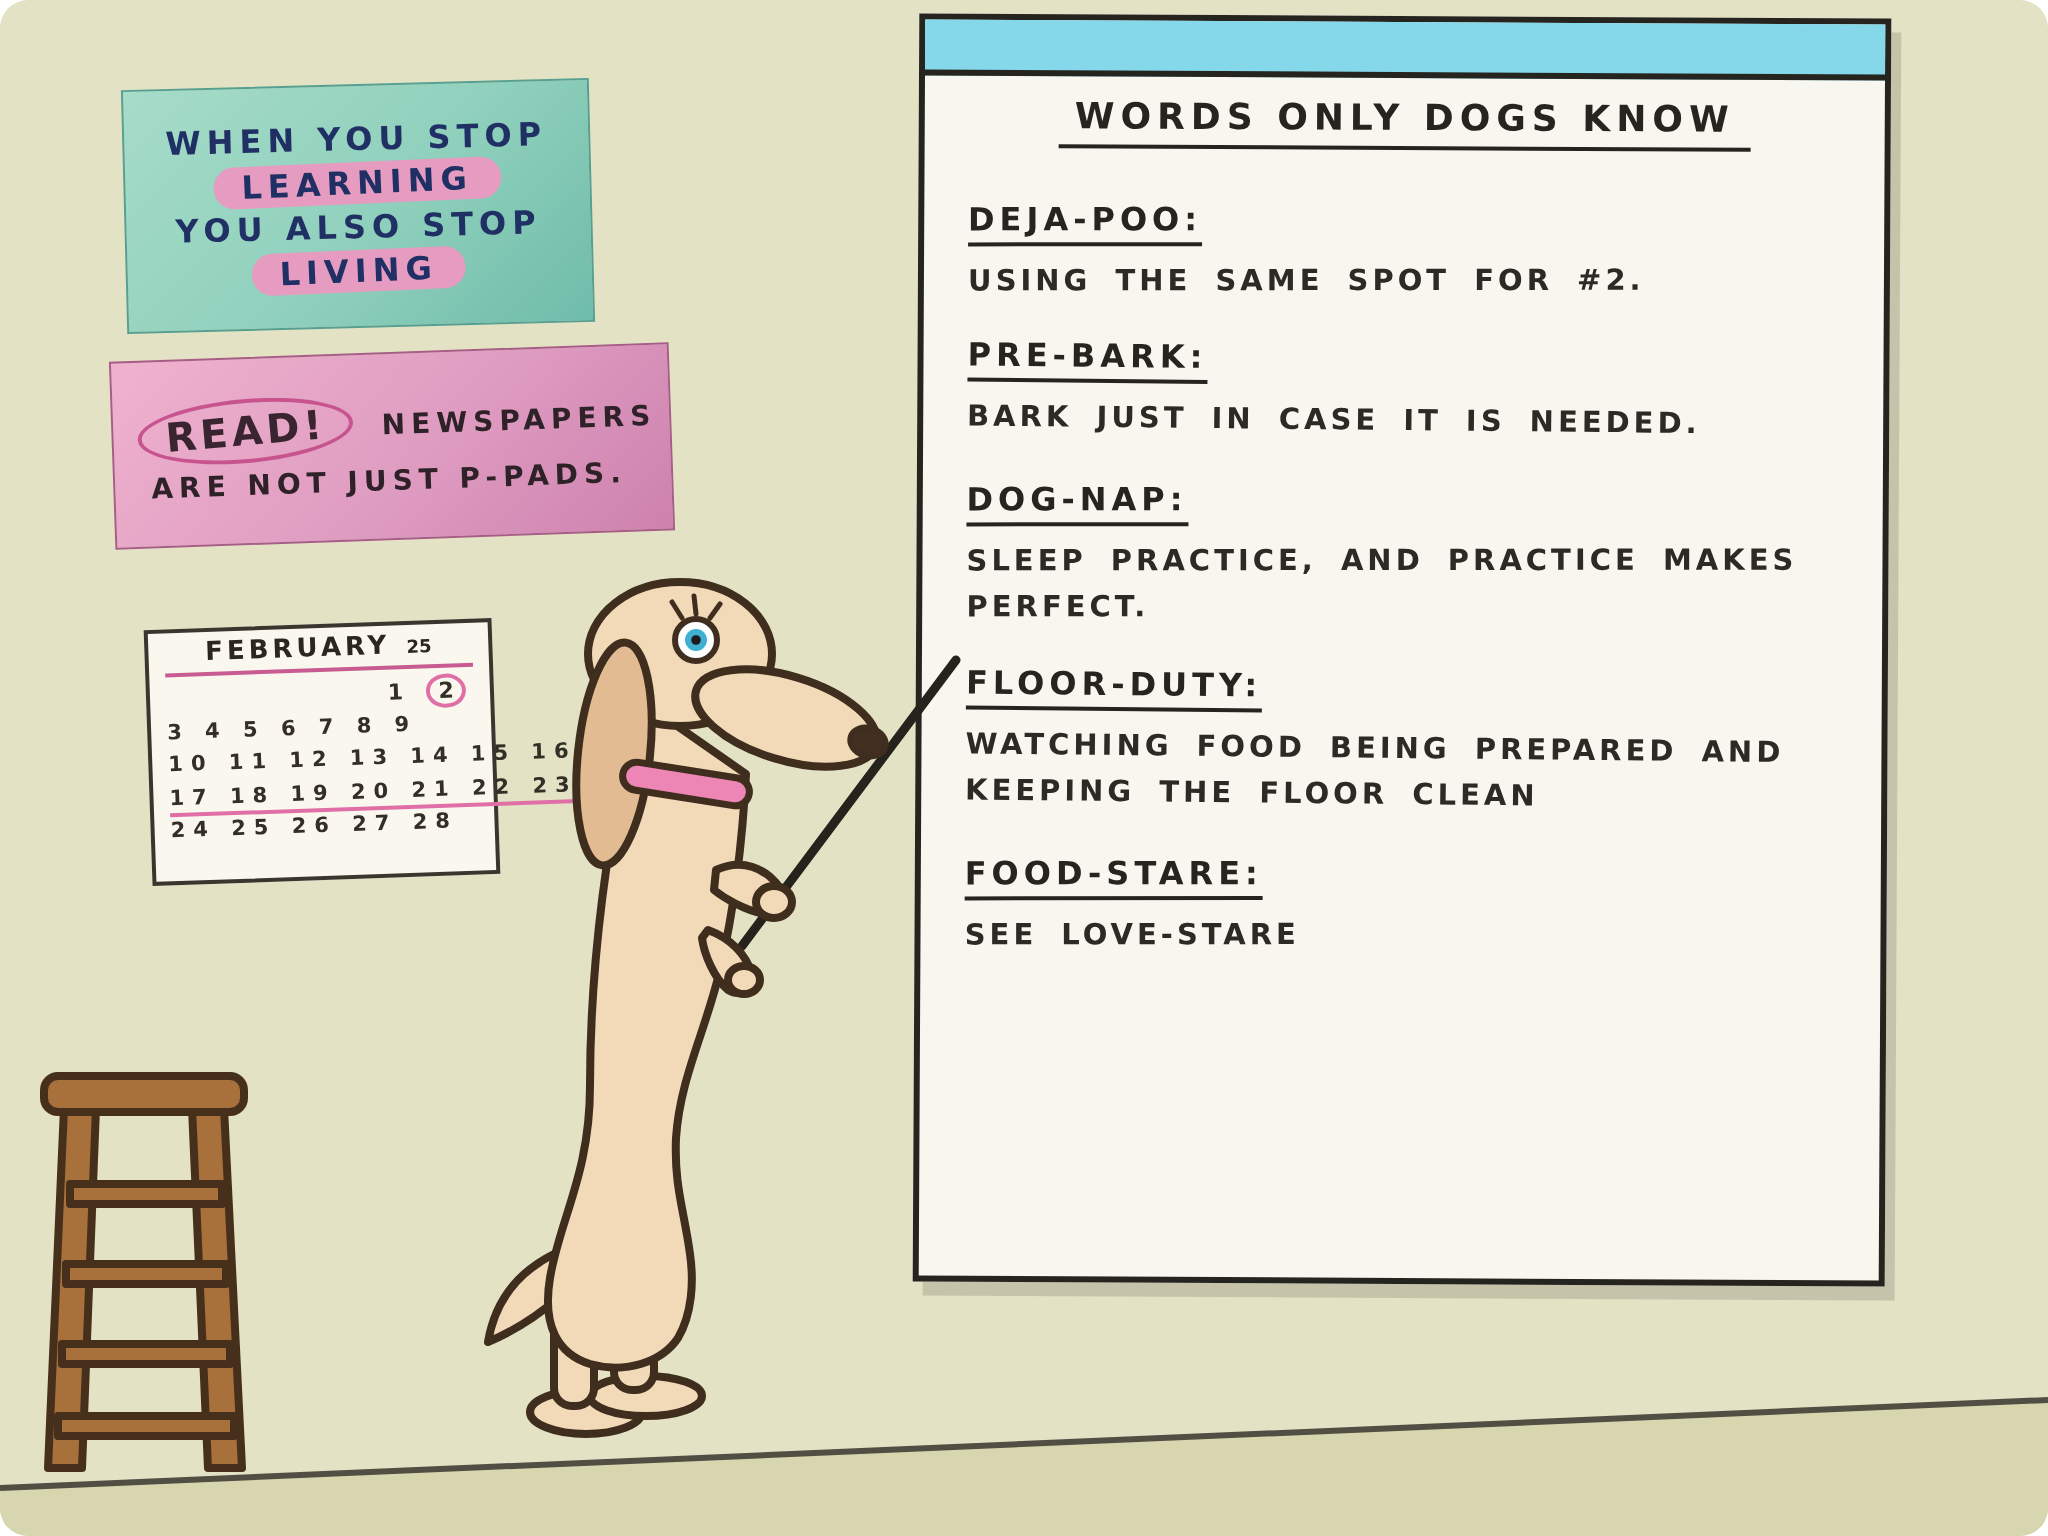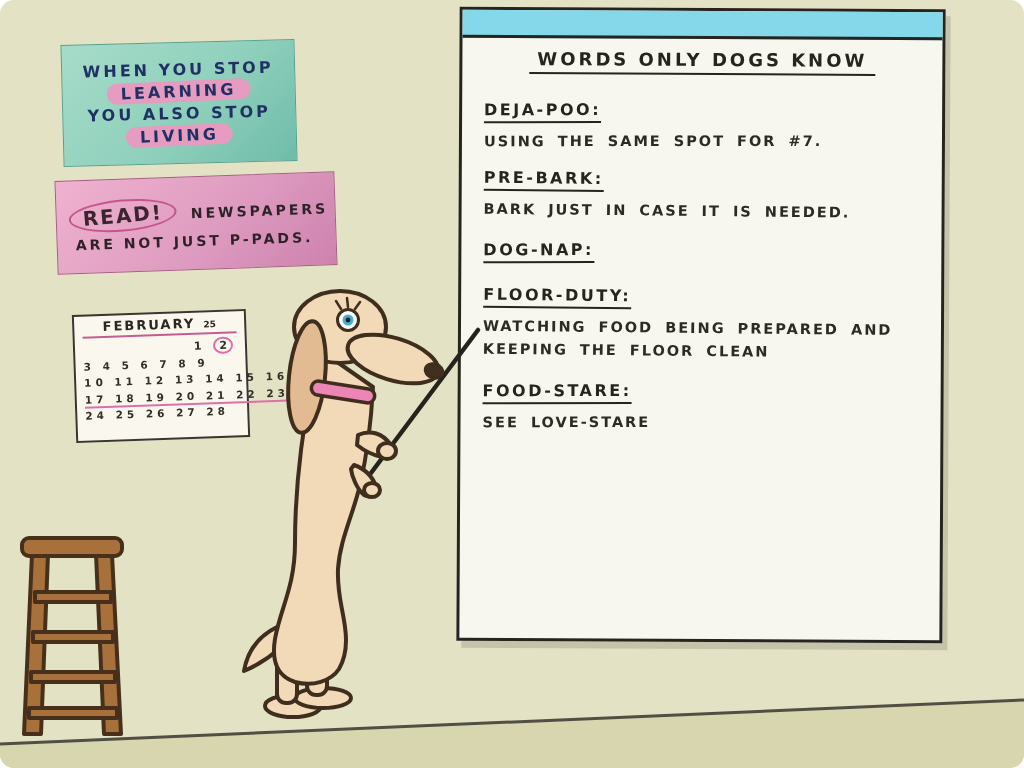--- a/index.html
+++ b/index.html
@@ -143,28 +143,29 @@
     </div>
     <div class="cal-row">24 25 26 27 28</div>
   </div>
 
   <div class="board">
     <div class="board-topbar"></div>
     <div class="board-title">WORDS ONLY DOGS KNOW</div>
     <div class="board-entries">
       <div class="entry">
         <div class="term">DEJA-POO:</div>
-        <div class="definition">USING THE SAME SPOT FOR #7.</div>
+        <div class="definition">USING THE SAME SPOT FOR #2.</div>
       </div>
       <div class="entry">
         <div class="term">PRE-BARK:</div>
         <div class="definition">BARK JUST IN CASE IT IS NEEDED.</div>
       </div>
       <div class="entry">
         <div class="term">DOG-NAP:</div>
+        <div class="definition">SLEEP PRACTICE, AND PRACTICE MAKES PERFECT.</div>
       </div>
       <div class="entry">
         <div class="term">FLOOR-DUTY:</div>
         <div class="definition">WATCHING FOOD BEING PREPARED AND KEEPING THE FLOOR CLEAN</div>
       </div>
       <div class="entry">
         <div class="term">FOOD-STARE:</div>
         <div class="definition">SEE LOVE-STARE</div>
       </div>
     </div>

